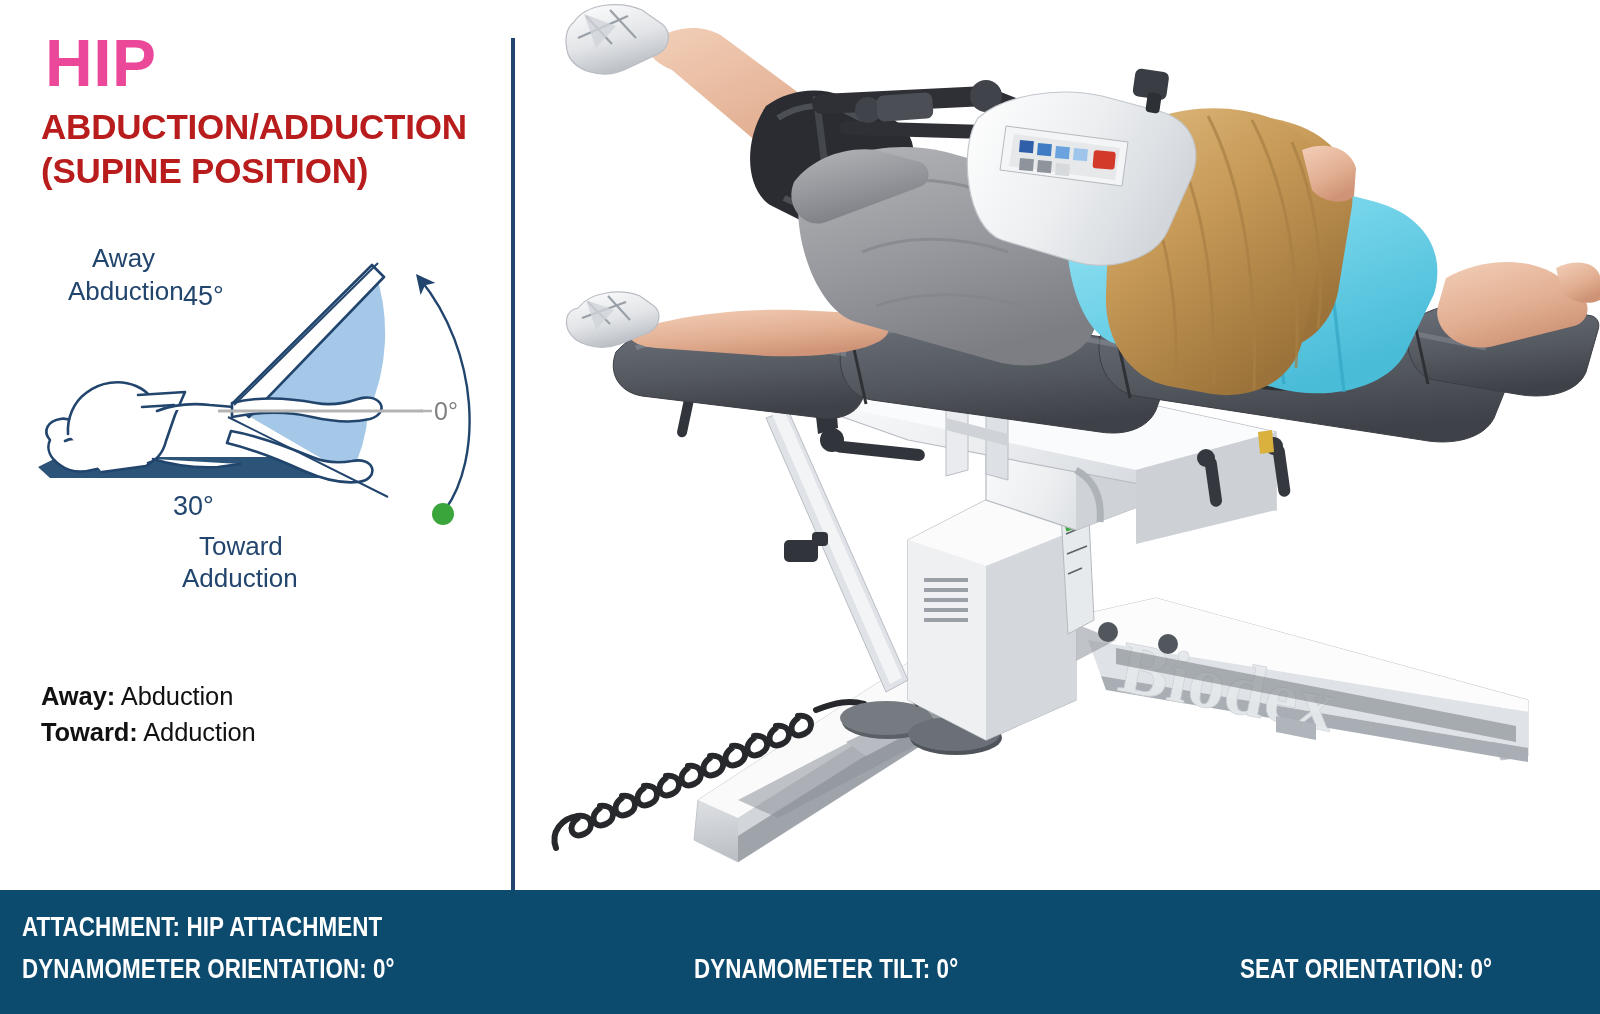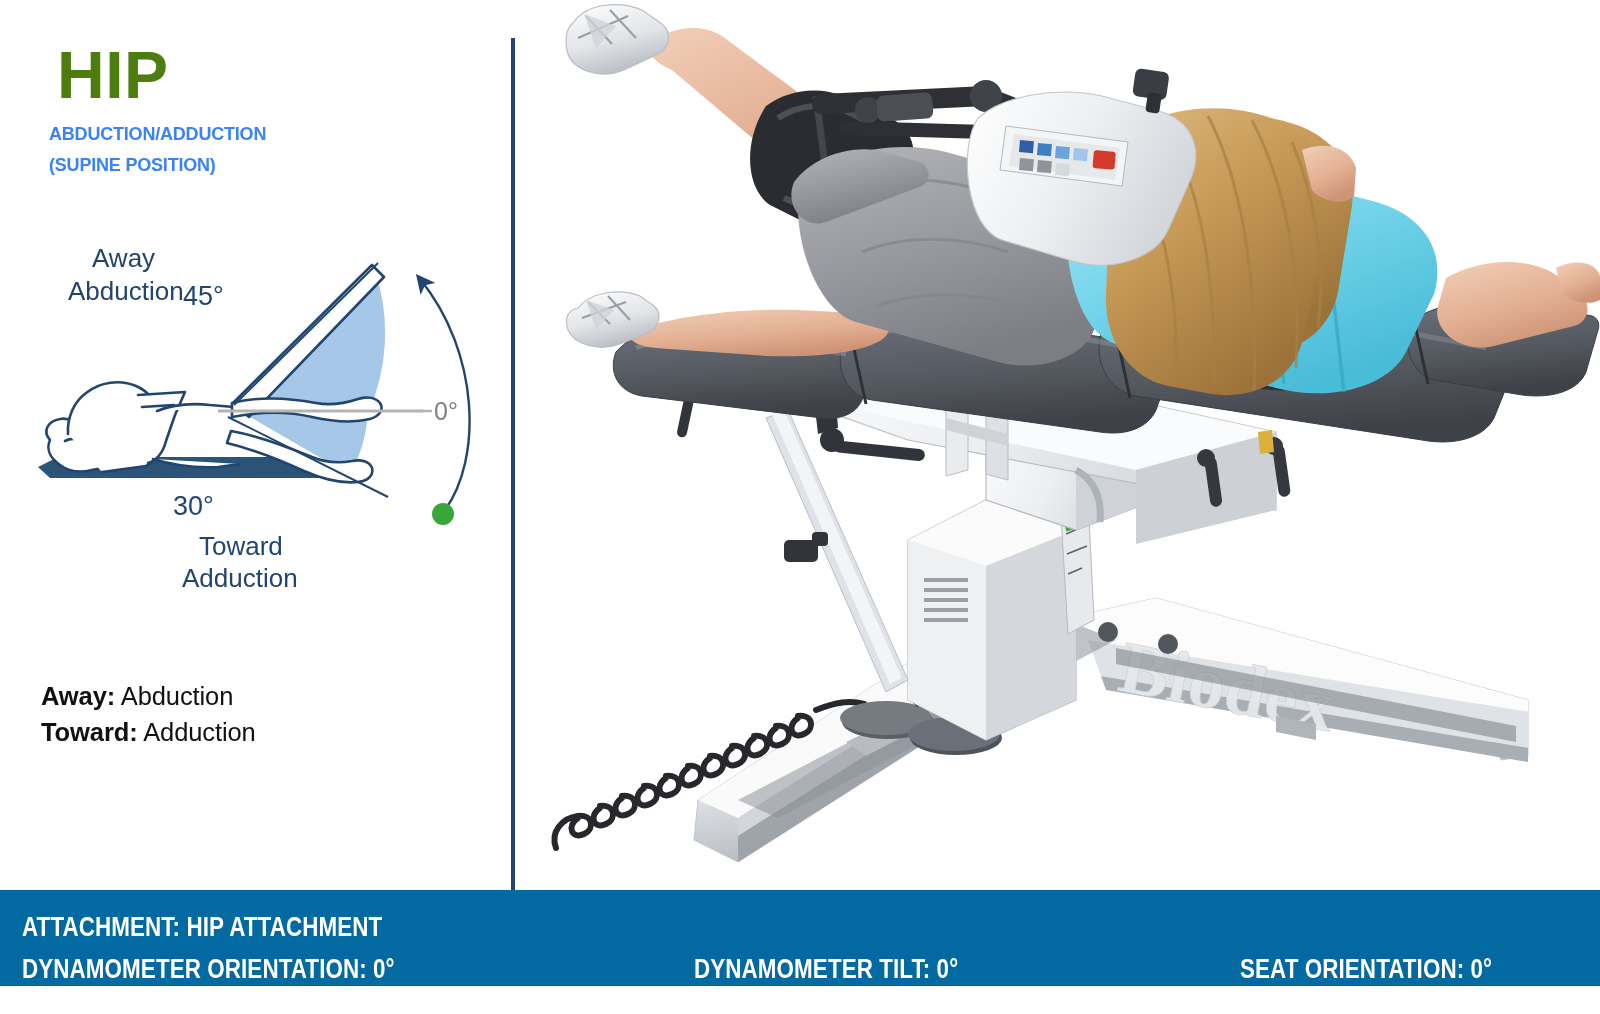--- a/index.html
+++ b/index.html
@@ -29,30 +29,30 @@
     position: absolute;
     left: 41px;
     top: 28px;
     width: 450px;
   }
   #main-title {
     font-size: 66px;
     font-weight: bold;
     letter-spacing: 0.5px;
     line-height: 0.96;
-    color: #4d7c0f;
-    margin: 16px;
+    color: #ec4899;
+    margin: 4px;
   }
   #subtitle-1, #subtitle-2 {
-    font-size: 18px;
+    font-size: 35px;
     font-weight: bold;
     letter-spacing: -0.2px;
     line-height: 1.24;
-    color: #3b82f6;
-    margin: 8px;
+    color: #b91c1c;
+    margin: 0;
   }
   #subtitle-1 { margin-top: 10px; }
 
   
   #angle-diagram {
     position: absolute;
     left: 20px;
     top: 235px;
     width: 470px;
     height: 365px;
@@ -114,22 +114,22 @@
     background: #ffffff;
   }
   #photo-area svg { display: block; }
 
   
   #bottom-bar {
     position: absolute;
     left: 0;
     top: 890px;
     width: 1600px;
-    height: 96px;
-    background: #0369a1;
+    height: 124px;
+    background: #0c4a6e;
   }
   .bar-text {
     position: absolute;
     color: #ffffff;
     font-weight: bold;
     font-size: 27px;
     letter-spacing: 0.1px;
     white-space: nowrap;
     transform: scaleX(0.83);
     transform-origin: left center;

